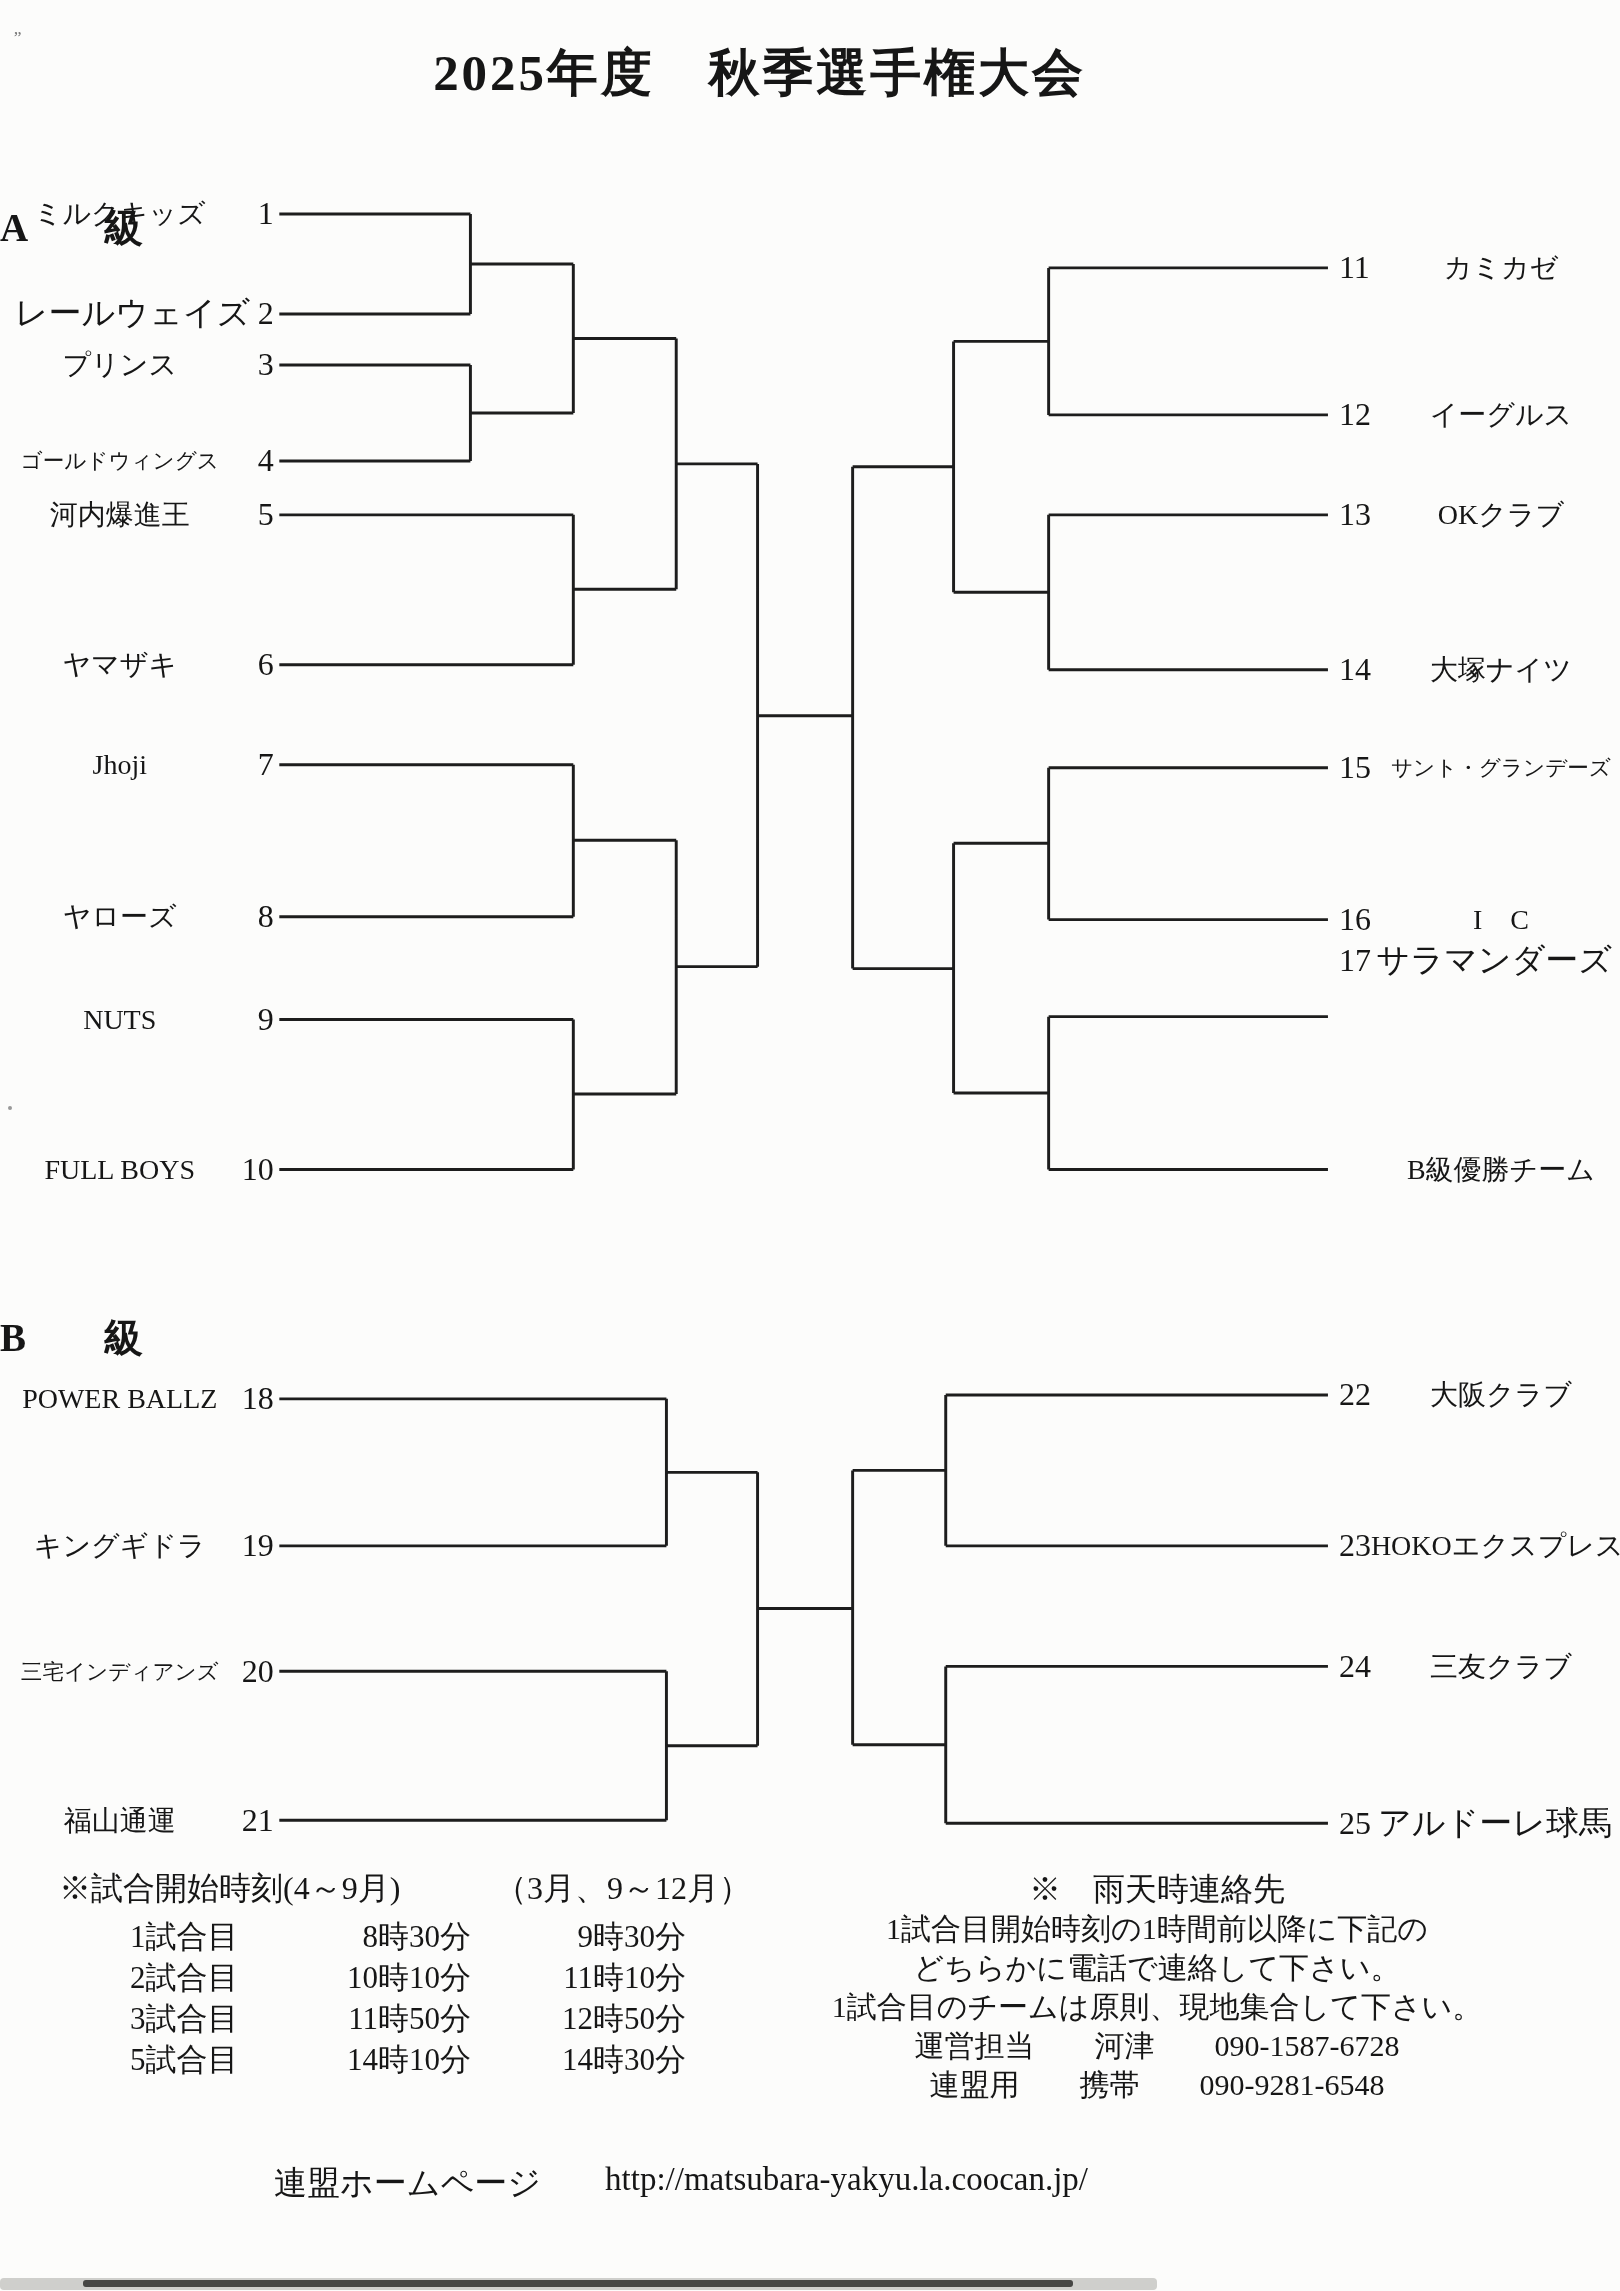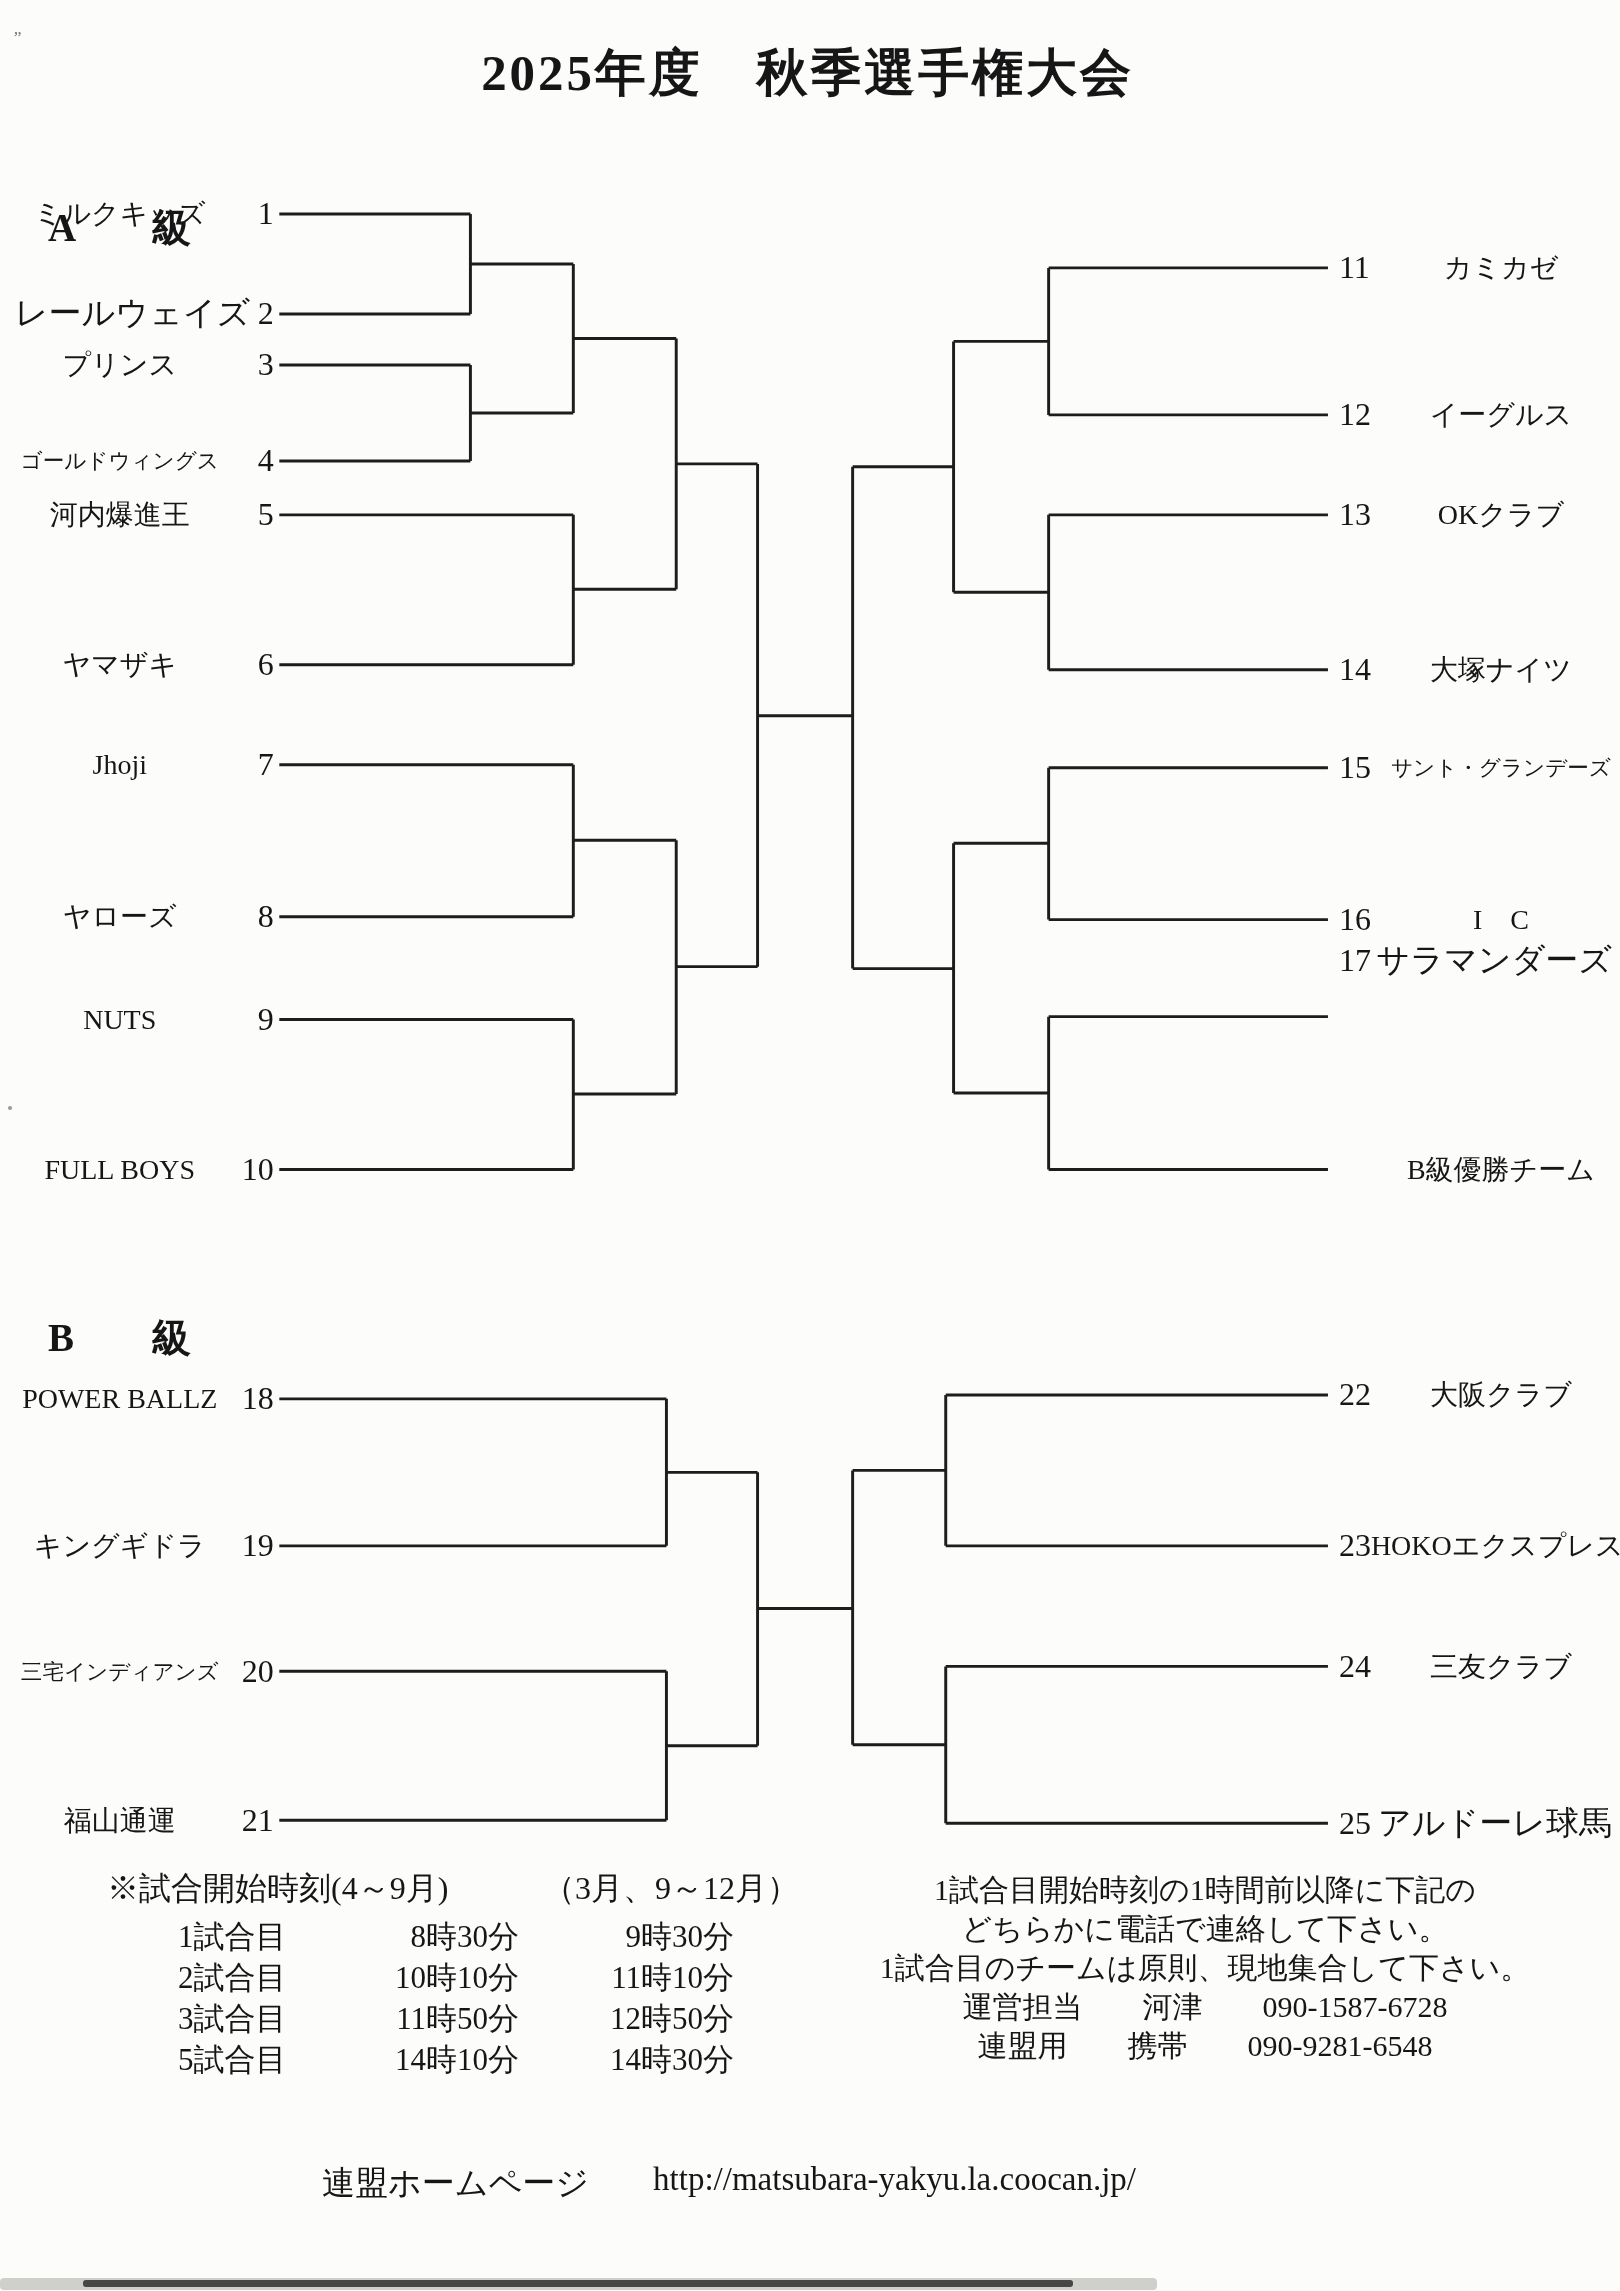--- a/index.html
+++ b/index.html
@@ -2,21 +2,21 @@
 <html><head>
 <meta charset="utf-8">
 <style>
   html,body{margin:0;padding:0;background:#ffffff;}
   .page{
     position:relative;width:1620px;height:2292px;margin:0 auto;
     background:#fcfcfb;overflow:hidden;
     font-family:"Liberation Serif","DejaVu Serif",serif;
     color:#161616;
   }
-  .abs{position:absolute;padding-left:48px;}
+  .abs{position:absolute;}
   .title{
     left:0;top:39px;width:1519px;text-align:center;
     font-size:51px;font-weight:bold;letter-spacing:2.9px;white-space:nowrap;
   }
   .section-label{
     left:0;top:201px;width:1509px;text-align:left;
     font-size:39px;font-weight:bold;white-space:nowrap;
   }
   .section-label.b{top:1311px;}
   svg.lines{position:absolute;left:0;top:0;}
@@ -224,20 +224,21 @@
     </div>
     <div class="srow">
       <span class="stime">12時50分</span>
     </div>
     <div class="srow">
       <span class="stime">14時30分</span>
     </div>
   </div>
 
   <div class="abs rain-block">
+    <div class="rain-head">※　雨天時連絡先</div>
     <div>1試合目開始時刻の1時間前以降に下記の</div>
     <div>どちらかに電話で連絡して下さい。</div>
     <div>1試合目のチームは原則、現地集合して下さい。</div>
     <div>運営担当　　河津　　090-1587-6728</div>
     <div>連盟用　　携帯　　090-9281-6548</div>
   </div>
 
   <div class="abs homepage">
     <span>連盟ホームページ</span>
     <span>http://matsubara-yakyu.la.coocan.jp/</span>

